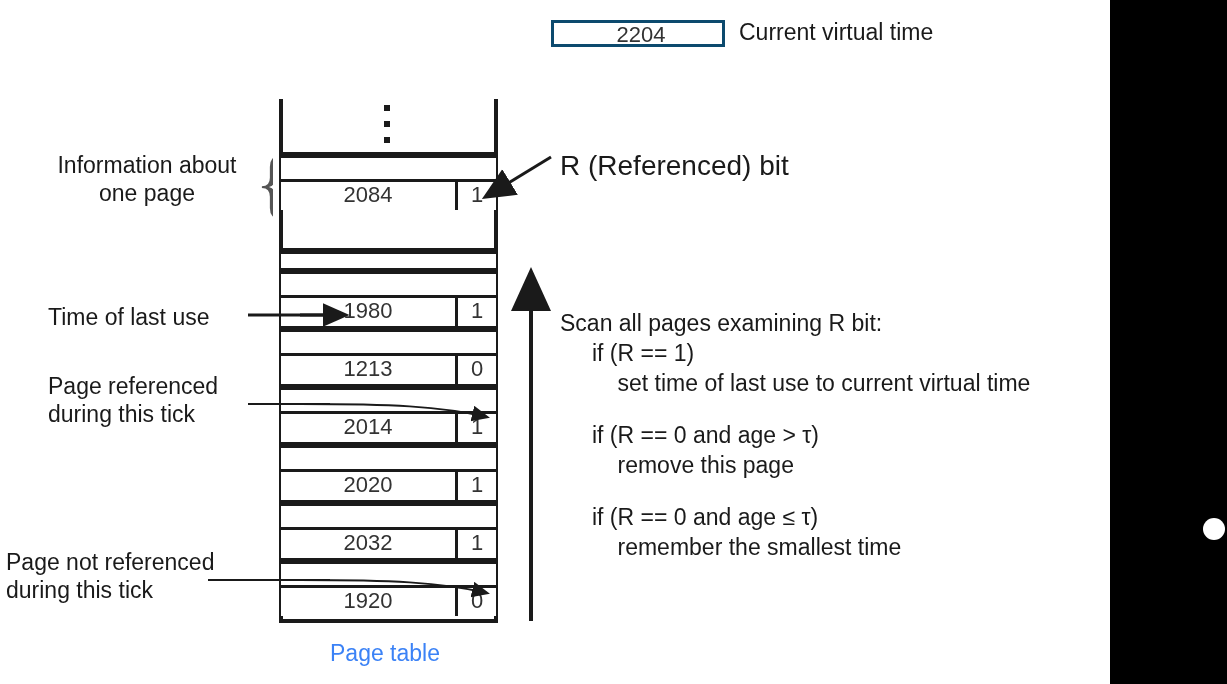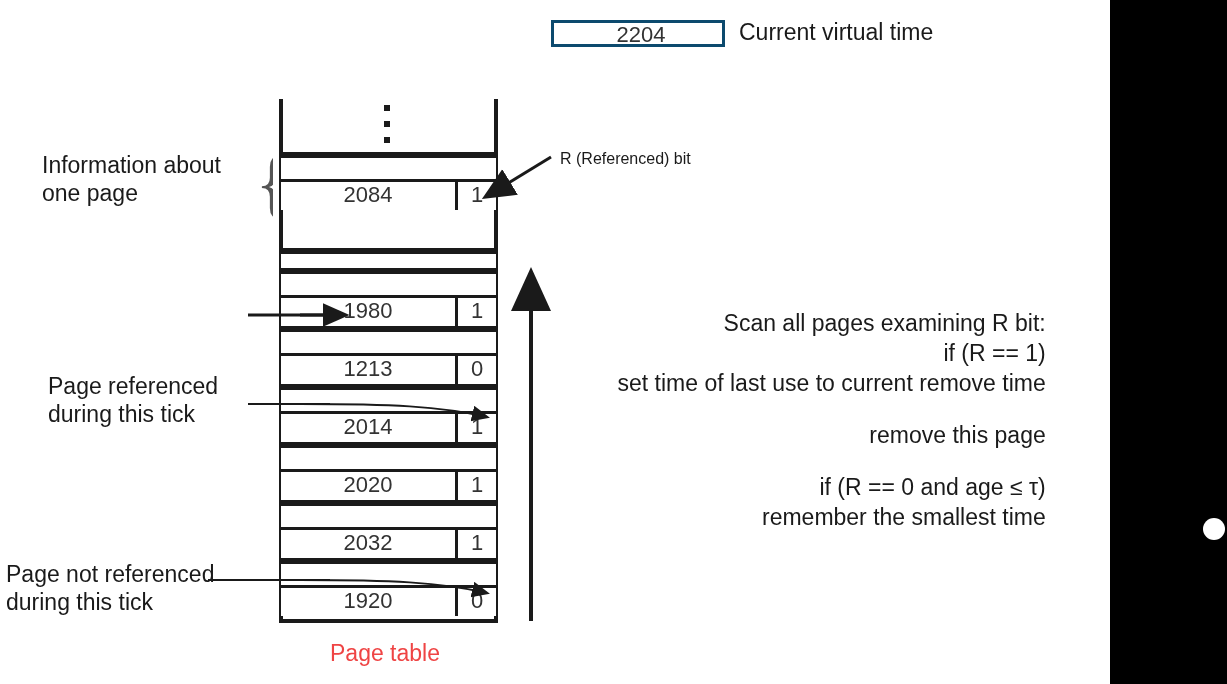--- a/index.html
+++ b/index.html
@@ -164,35 +164,35 @@
     bottom: 0;
     width: 219px;
     height: 4px;
     background: #1a1a1a;
   }
   .pt-caption {
     position: absolute;
     left: 330px;
     top: 640px;
     font-size: 23px;
-    color: #ef4444;
+    color: #3b82f6;
   }
 
   
   .ann {
     position: absolute;
     font-size: 23px;
     color: #1a1a1a;
     line-height: 28px;
     white-space: nowrap;
   }
-  .ann-info   { left: 42px;  top: 151px; text-align: left; width: 210px; }
+  .ann-info   { left: 42px;  top: 151px; text-align: center; width: 210px; }
   .ann-tolu   { left: 48px;  top: 303px; }
   .ann-ref    { left: 48px;  top: 372px; }
-  .ann-notref { left: 6px;   top: 548px; margin-top: 12px; }
+  .ann-notref { left: 6px;   top: 548px; }
 
   .brace {
     position: absolute;
     left: 255px;
     top: 148px;
     width: 18px;
     height: 70px;
     font-size: 76px;
     line-height: 70px;
     color: #555555;
@@ -212,27 +212,27 @@
   
   .code {
     position: absolute;
     left: 560px;
     top: 308px;
     font-size: 23px;
     line-height: 30px;
     color: #1a1a1a;
     white-space: pre;
   }
-  .code div { white-space: pre; text-align: right; }
+  .code div { white-space: pre; }
   .code .blank { height: 22px; }
   .rbit-label {
     position: absolute;
     left: 560px;
     top: 150px;
-    font-size: 16px;
+    font-size: 28px;
     color: #1a1a1a;
     white-space: nowrap;
   }
 </style>
 </head>
 <body>
 
 <div id="canvas">
 
   <div class="right-panel">
@@ -322,34 +322,35 @@
   </div>
   <div class="pt-caption">Page table</div>
 
   <div class="brace">{</div>
 
   <div class="ann ann-info">
     <div>Information about</div>
     <div>one page</div>
   </div>
 
+  <div class="ann ann-tolu">Time of last use</div>
 
   <div class="ann ann-ref">
     <div>Page referenced</div>
     <div>during this tick</div>
   </div>
 
   <div class="ann ann-notref">
     <div>Page not referenced</div>
     <div>during this tick</div>
   </div>
 
   <div class="rbit-label">R (Referenced) bit</div>
 
-  <div class="code" id="code-block"><div>Scan all pages examining R bit:</div><div>     if (R == 1)</div><div>         set time of last use to current remove time</div><div class="blank"></div><div>         remove this page</div><div class="blank"></div><div>     if (R == 0 and age ≤ τ)</div><div>         remember the smallest time</div></div>
+  <div class="code" id="code-block"><div>Scan all pages examining R bit:</div><div>     if (R == 1)</div><div>         set time of last use to current virtual time</div><div class="blank"></div><div>     if (R == 0 and age &gt; τ)</div><div>         remove this page</div><div class="blank"></div><div>     if (R == 0 and age ≤ τ)</div><div>         remember the smallest time</div></div>
 
   <svg class="overlay" viewBox="0 0 1227 684">
     <defs>
       <marker id="ah" markerWidth="9" markerHeight="9" refX="7.5" refY="4" orient="auto">
         <path d="M0,0 L9,4 L0,8 z" fill="#1a1a1a"></path>
       </marker>
       <marker id="ah2" markerWidth="11" markerHeight="11" refX="9" refY="5" orient="auto">
         <path d="M0,0 L11,5 L0,10 z" fill="#1a1a1a"></path>
       </marker>
     </defs>

